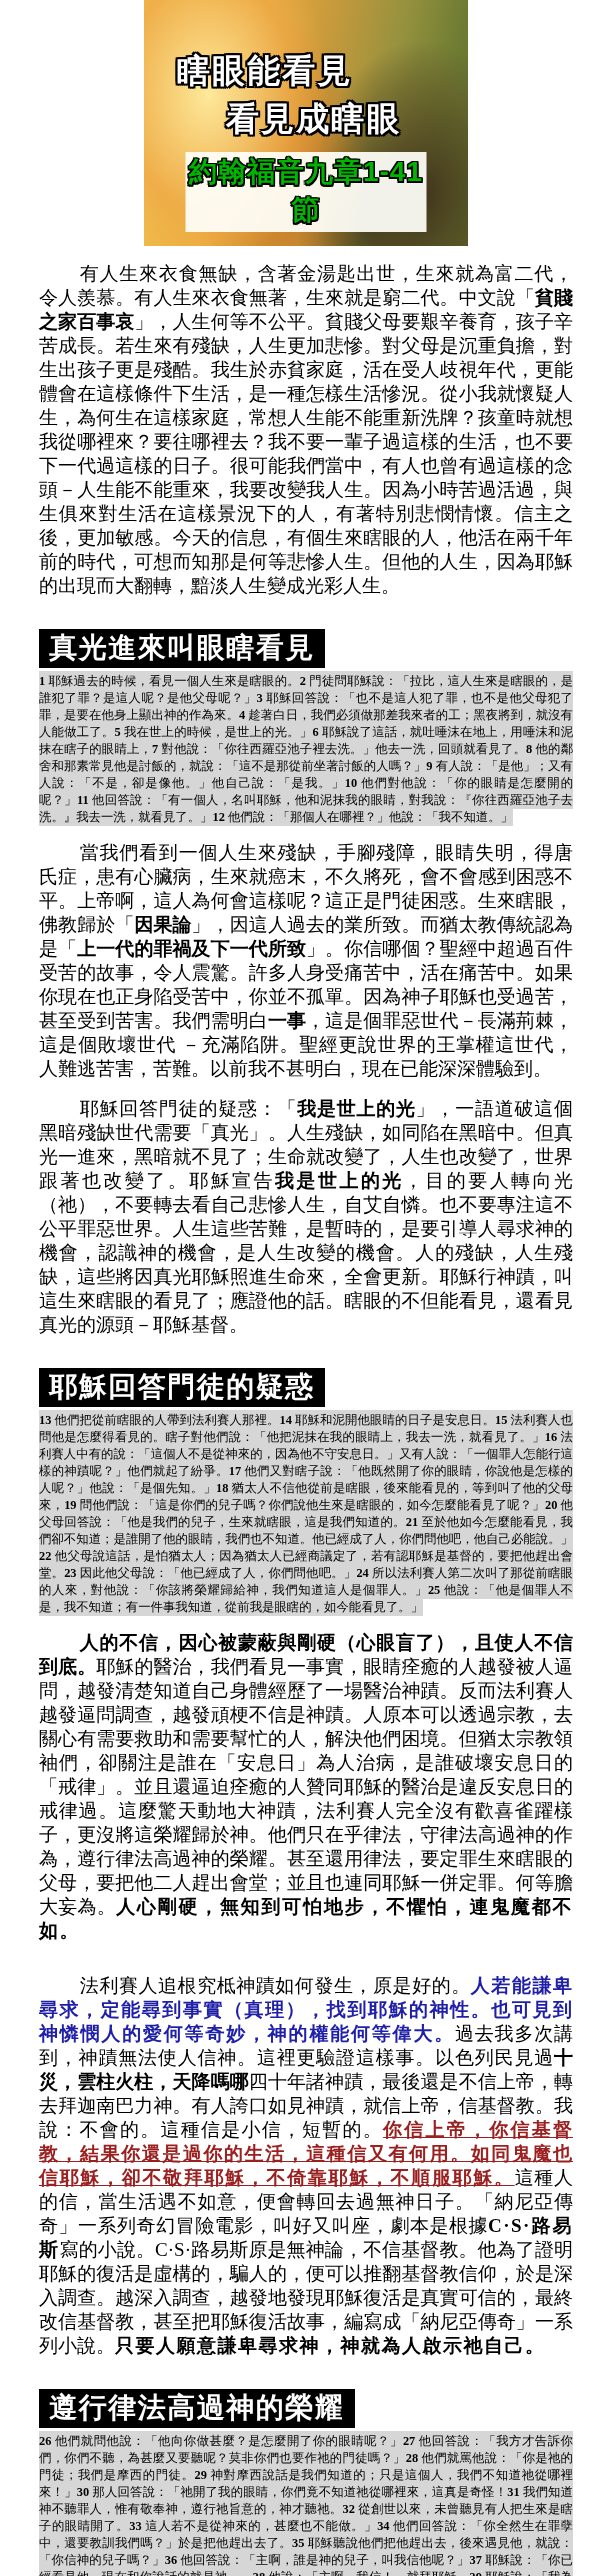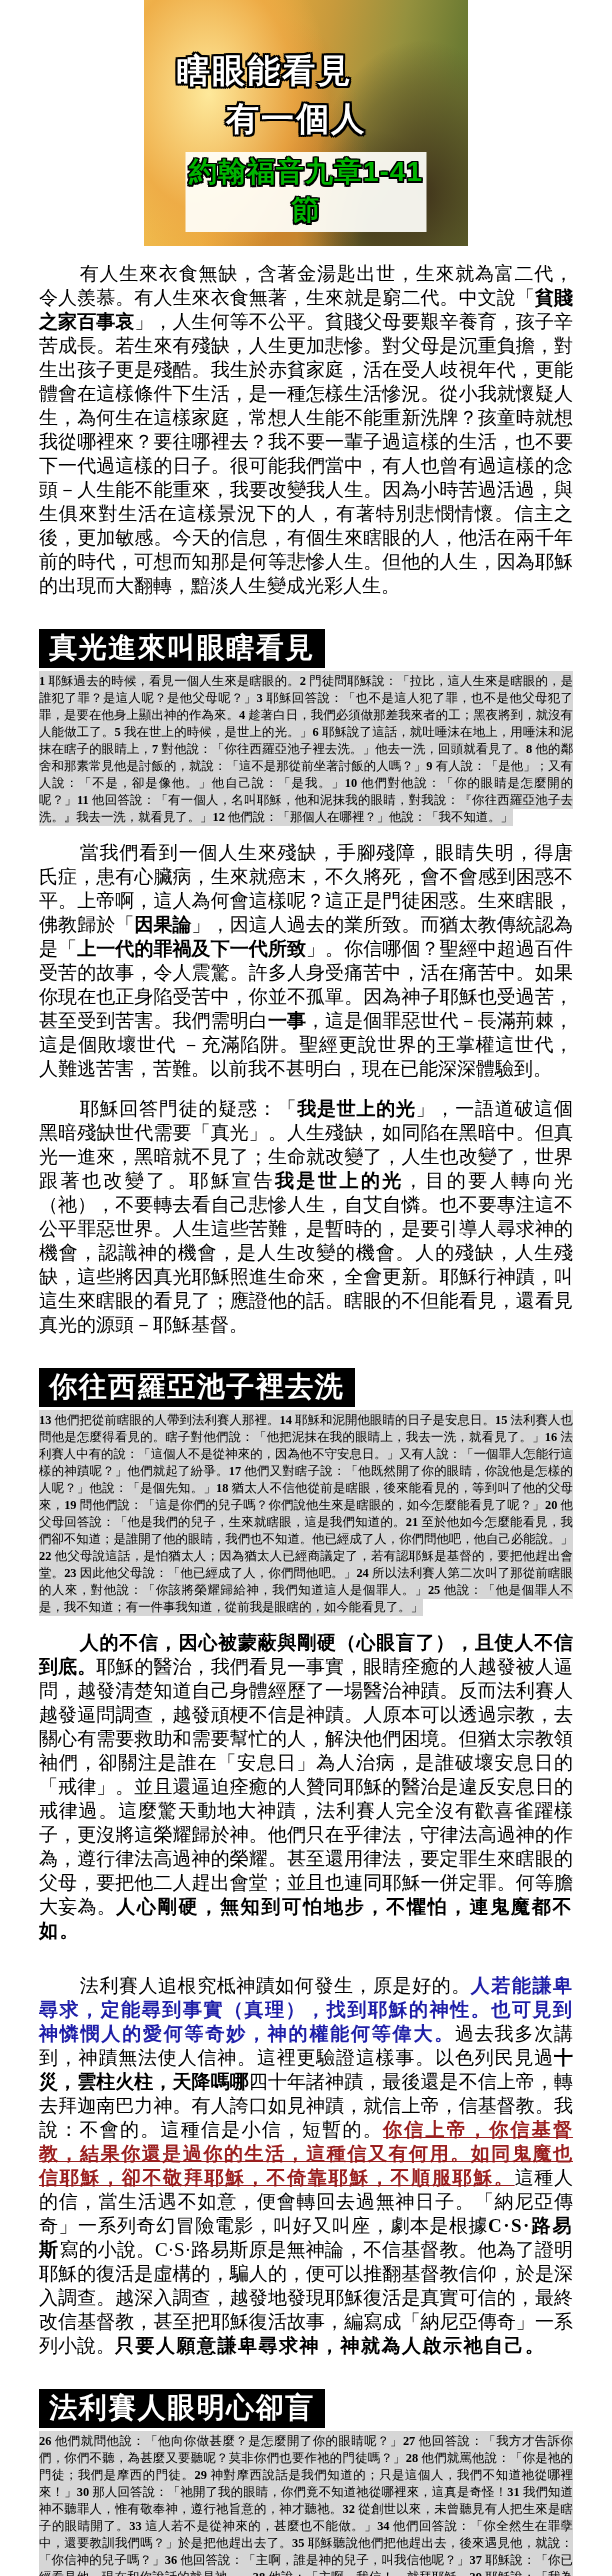--- a/index.html
+++ b/index.html
@@ -50,48 +50,48 @@
   .mt-md{margin-top:15.5px;}
   .mt-lg{margin-top:31px;}
 </style>
 </head>
 <body>
 
 <div class="page">
 
   <div class="hero">
     <div class="hero-title l1">瞎眼能看見</div>
-    <div class="hero-title l2">有一個人</div>
+    <div class="hero-title l2">看見成瞎眼</div>
     <div class="hero-banner">
       <span>約翰福音九章1-41節</span>
     </div>
   </div>
 
   <div class="content">
 
     <p class="para mt-sm"><span class="r-n">有人生來衣食無缺，含著金湯匙出世，生來就為富二代，令人羨慕。有人生來衣食無著，生來就是窮二代。中文說「</span><span class="r-b">貧賤之家百事哀</span><span class="r-n">」，人生何等不公平。貧賤父母要艱辛養育，孩子辛苦成長。若生來有殘缺，人生更加悲慘。對父母是沉重負擔，對生出孩子更是殘酷。我生於赤貧家庭，活在受人歧視年代，更能體會在這樣條件下生活，是一種怎樣生活慘況。從小我就懷疑人生，為何生在這樣家庭，常想人生能不能重新洗牌？孩童時就想我從哪裡來？要往哪裡去？我不要一輩子過這樣的生活，也不要下一代過這樣的日子。很可能我們當中，有人也曾有過這樣的念頭－人生能不能重來，我要改變我人生。因為小時苦過活過，與生俱來對生活在這樣景況下的人，有著特別悲憫情懷。信主之後，更加敏感。今天的信息，有個生來瞎眼的人，他活在兩千年前的時代，可想而知那是何等悲慘人生。但他的人生，因為耶穌的出現而大翻轉，黯淡人生變成光彩人生。</span></p>
 
     <div class="mt-lg">
       <div class="sec-header">真光進來叫眼瞎看見</div>
     </div>
     <p class="scripture"><span class="r-v">1 </span><span class="r-s">耶穌過去的時候，看見一個人生來是瞎眼的。</span><span class="r-v">2 </span><span class="r-s">門徒問耶穌說：「拉比，這人生來是瞎眼的，是誰犯了罪？是這人呢？是他父母呢？」</span><span class="r-v">3 </span><span class="r-s">耶穌回答說：「也不是這人犯了罪，也不是他父母犯了罪，是要在他身上顯出神的作為來。</span><span class="r-v">4 </span><span class="r-s">趁著白日，我們必須做那差我來者的工；黑夜將到，就沒有人能做工了。</span><span class="r-v">5 </span><span class="r-s">我在世上的時候，是世上的光。」</span><span class="r-v">6 </span><span class="r-s">耶穌說了這話，就吐唾沫在地上，用唾沫和泥抹在瞎子的眼睛上，</span><span class="r-v">7 </span><span class="r-s">對他說：「你往西羅亞池子裡去洗。」他去一洗，回頭就看見了。</span><span class="r-v">8 </span><span class="r-s">他的鄰舍和那素常見他是討飯的，就說：「這不是那從前坐著討飯的人嗎？」</span><span class="r-v">9 </span><span class="r-s">有人說：「是他」；又有人說：「不是，卻是像他。」他自己說：「是我。」</span><span class="r-v">10 </span><span class="r-s">他們對他說：「你的眼睛是怎麼開的呢？」</span><span class="r-v">11 </span><span class="r-s">他回答說：「有一個人，名叫耶穌，他和泥抹我的眼睛，對我說：『你往西羅亞池子去洗。』我去一洗，就看見了。」</span><span class="r-v">12 </span><span class="r-s">他們說：「那個人在哪裡？」他說：「我不知道。」</span></p>
 
     <p class="para mt-md"><span class="r-n">當我們看到一個人生來殘缺，手腳殘障，眼睛失明，得唐氏症，患有心臟病，生來就癌末，不久將死，會不會感到困惑不平。上帝啊，這人為何會這樣呢？這正是門徒困惑。生來瞎眼，佛教歸於「</span><span class="r-b">因果論</span><span class="r-n">」，因這人過去的業所致。而猶太教傳統認為是「</span><span class="r-b">上一代的罪禍及下一代所致</span><span class="r-n">」。你信哪個？聖經中超過百件受苦的故事，令人震驚。許多人身受痛苦中，活在痛苦中。如果你現在也正身陷受苦中，你並不孤單。因為神子耶穌也受過苦，甚至受到苦害。我們需明白</span><span class="r-b">一事</span><span class="r-n">，這是個罪惡世代－長滿荊棘，這是個敗壞世代 －充滿陷阱。聖經更說世界的王掌權這世代，人難逃苦害，苦難。以前我不甚明白，現在已能深深體驗到。</span></p>
 
     <p class="para mt-sm"><span class="r-n">耶穌回答門徒的疑惑：「</span><span class="r-b">我是世上的光</span><span class="r-n">」，一語道破這個黑暗殘缺世代需要「真光」。人生殘缺，如同陷在黑暗中。但真光一進來，黑暗就不見了；生命就改變了，人生也改變了，世界跟著也改變了。耶穌宣告</span><span class="r-b">我是世上的光</span><span class="r-n">，目的要人轉向光（祂），不要轉去看自己悲慘人生，自艾自憐。也不要專注這不公平罪惡世界。人生這些苦難，是暫時的，是要引導人尋求神的機會，認識神的機會，是人生改變的機會。人的殘缺，人生殘缺，這些將因真光耶穌照進生命來，全會更新。耶穌行神蹟，叫這生來瞎眼的看見了；應證他的話。瞎眼的不但能看見，還看見真光的源頭－耶穌基督。</span></p>
 
     <div class="mt-lg">
-      <div class="sec-header">你往西羅亞池子裡去洗</div>
+      <div class="sec-header">耶穌回答門徒的疑惑</div>
     </div>
     <p class="scripture"><span class="r-v">13 </span><span class="r-s">他們把從前瞎眼的人帶到法利賽人那裡。</span><span class="r-v">14 </span><span class="r-s">耶穌和泥開他眼睛的日子是安息日。</span><span class="r-v">15 </span><span class="r-s">法利賽人也問他是怎麼得看見的。瞎子對他們說：「他把泥抹在我的眼睛上，我去一洗，就看見了。」</span><span class="r-v">16 </span><span class="r-s">法利賽人中有的說：「這個人不是從神來的，因為他不守安息日。」又有人說：「一個罪人怎能行這樣的神蹟呢？」他們就起了紛爭。</span><span class="r-v">17 </span><span class="r-s">他們又對瞎子說：「他既然開了你的眼睛，你說他是怎樣的人呢？」他說：「是個先知。」</span><span class="r-v">18 </span><span class="r-s">猶太人不信他從前是瞎眼，後來能看見的，等到叫了他的父母來，</span><span class="r-v">19 </span><span class="r-s">問他們說：「這是你們的兒子嗎？你們說他生來是瞎眼的，如今怎麼能看見了呢？」</span><span class="r-v">20 </span><span class="r-s">他父母回答說：「他是我們的兒子，生來就瞎眼，這是我們知道的。</span><span class="r-v">21 </span><span class="r-s">至於他如今怎麼能看見，我們卻不知道；是誰開了他的眼睛，我們也不知道。他已經成了人，你們問他吧，他自己必能說。」</span><span class="r-v">22 </span><span class="r-s">他父母說這話，是怕猶太人；因為猶太人已經商議定了，若有認耶穌是基督的，要把他趕出會堂。</span><span class="r-v">23 </span><span class="r-s">因此他父母說：「他已經成了人，你們問他吧。」</span><span class="r-v">24 </span><span class="r-s">所以法利賽人第二次叫了那從前瞎眼的人來，對他說：「你該將榮耀歸給神，我們知道這人是個罪人。」</span><span class="r-v">25 </span><span class="r-s">他說：「他是個罪人不是，我不知道；有一件事我知道，從前我是眼瞎的，如今能看見了。」</span></p>
 
     <p class="para mt-md"><span class="r-b">人的不信，因心被蒙蔽與剛硬（心眼盲了），且使人不信到底。</span><span class="r-n">耶穌的醫治，我們看見一事實，眼睛痊癒的人越發被人逼問，越發清楚知道自己身體經歷了一場醫治神蹟。反而法利賽人越發逼問調查，越發頑梗不信是神蹟。人原本可以透過宗教，去關心有需要救助和需要幫忙的人，解決他們困境。但猶太宗教領袖們，卻關注是誰在「安息日」為人治病，是誰破壞安息日的「戒律」。並且還逼迫痊癒的人贊同耶穌的醫治是違反安息日的戒律過。這麼驚天動地大神蹟，法利賽人完全沒有歡喜雀躍樣子，更沒將這榮耀歸於神。他們只在乎律法，守律法高過神的作為，遵行律法高過神的榮耀。甚至還用律法，要定罪生來瞎眼的父母，要把他二人趕出會堂；並且也連同耶穌一併定罪。何等膽大妄為。</span><span class="r-kb">人心剛硬，無知到可怕地步，不懼怕，連鬼魔都不如。</span></p>
 
     <p class="para mt-lg"><span class="r-n">法利賽人追根究柢神蹟如何發生，原是好的。</span><span class="r-kbl">人若能謙卑尋求，定能尋到事實（真理），找到耶穌的神性。也可見到神憐憫人的愛何等奇妙，神的權能何等偉大。</span><span class="r-n">過去我多次講到，神蹟無法使人信神。這裡更驗證這樣事。以色列民見過</span><span class="r-b">十災，雲柱火柱，天降嗎哪</span><span class="r-n">四十年諸神蹟，最後還是不信上帝，轉去拜迦南巴力神。有人誇口如見神蹟，就信上帝，信基督教。我說：不會的。這種信是小信，短暫的。</span><span class="r-kdr">你信上帝，你信基督教，結果你還是過你的生活，這種信又有何用。如同鬼魔也信耶穌，卻不敬拜耶穌，不倚靠耶穌，不順服耶穌。</span><span class="r-n">這種人的信，當生活遇不如意，便會轉回去過無神日子。「納尼亞傳奇」一系列奇幻冒險電影，叫好又叫座，劇本是根據</span><span class="r-kb">C·S·路易斯</span><span class="r-n">寫的小說。C·S·路易斯原是無神論，不信基督教。他為了證明耶穌的復活是虛構的，騙人的，便可以推翻基督教信仰，於是深入調查。越深入調查，越發地發現耶穌復活是真實可信的，最終改信基督教，甚至把耶穌復活故事，編寫成「納尼亞傳奇」一系列小說。</span><span class="r-kb">只要人願意謙卑尋求神，神就為人啟示祂自己。</span></p>
 
     <div class="mt-lg">
-      <div class="sec-header">法利賽人眼明心卻盲</div>
+      <div class="sec-header">遵行律法高過神的榮耀</div>
     </div>
     <p class="scripture"><span class="r-v">26 </span><span class="r-s">他們就問他說：「他向你做甚麼？是怎麼開了你的眼睛呢？」</span><span class="r-v">27 </span><span class="r-s">他回答說：「我方才告訴你們，你們不聽，為甚麼又要聽呢？莫非你們也要作祂的門徒嗎？」</span><span class="r-v">28 </span><span class="r-s">他們就罵他說：「你是祂的門徒；我們是摩西的門徒。</span><span class="r-v">29 </span><span class="r-s">神對摩西說話是我們知道的；只是這個人，我們不知道祂從哪裡來！」</span><span class="r-v">30 </span><span class="r-s">那人回答說：「祂開了我的眼睛，你們竟不知道祂從哪裡來，這真是奇怪！</span><span class="r-v">31 </span><span class="r-s">我們知道神不聽罪人，惟有敬奉神，遵行祂旨意的，神才聽祂。</span><span class="r-v">32 </span><span class="r-s">從創世以來，未曾聽見有人把生來是瞎子的眼睛開了。</span><span class="r-v">33 </span><span class="r-s">這人若不是從神來的，甚麼也不能做。」</span><span class="r-v">34 </span><span class="r-s">他們回答說：「你全然生在罪孽中，還要教訓我們嗎？」於是把他趕出去了。</span><span class="r-v">35 </span><span class="r-s">耶穌聽說他們把他趕出去，後來遇見他，就說：「你信神的兒子嗎？」</span><span class="r-v">36 </span><span class="r-s">他回答說：「主啊，誰是神的兒子，叫我信他呢？」</span><span class="r-v">37 </span><span class="r-s">耶穌說：「你已經看見他，現在和你說話的就是祂。」</span><span class="r-v">38 </span><span class="r-s">他說：「主啊，我信！」就拜耶穌。</span><span class="r-v">39 </span><span class="r-s">耶穌說：「我為審判到這世上來，叫不能看見的，可以看見；能看見的，反瞎了眼。」</span><span class="r-v">40 </span><span class="r-s">同他在那裡的法利賽人聽見這話，就說：「難道我們也瞎了眼嗎？」</span></p>
 
   </div>
 </div>
 
 
 </body></html>

